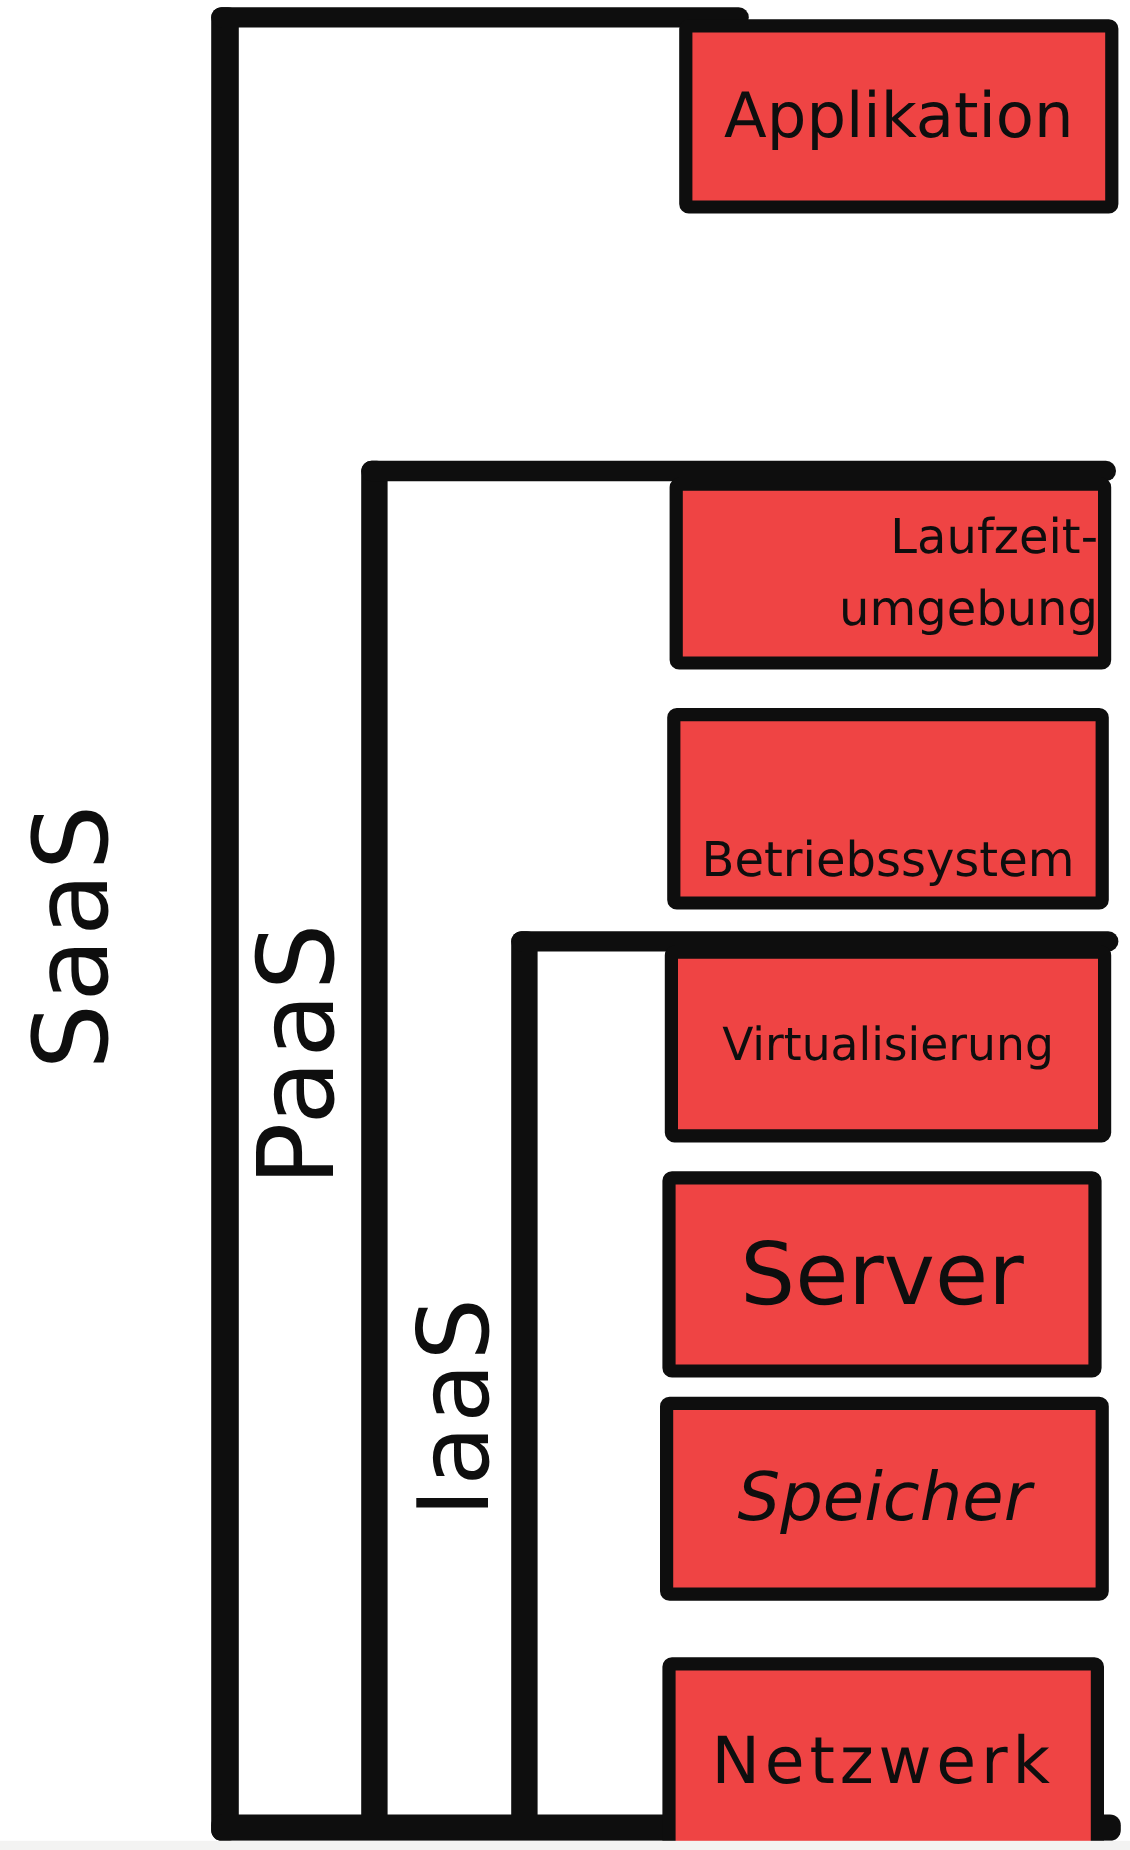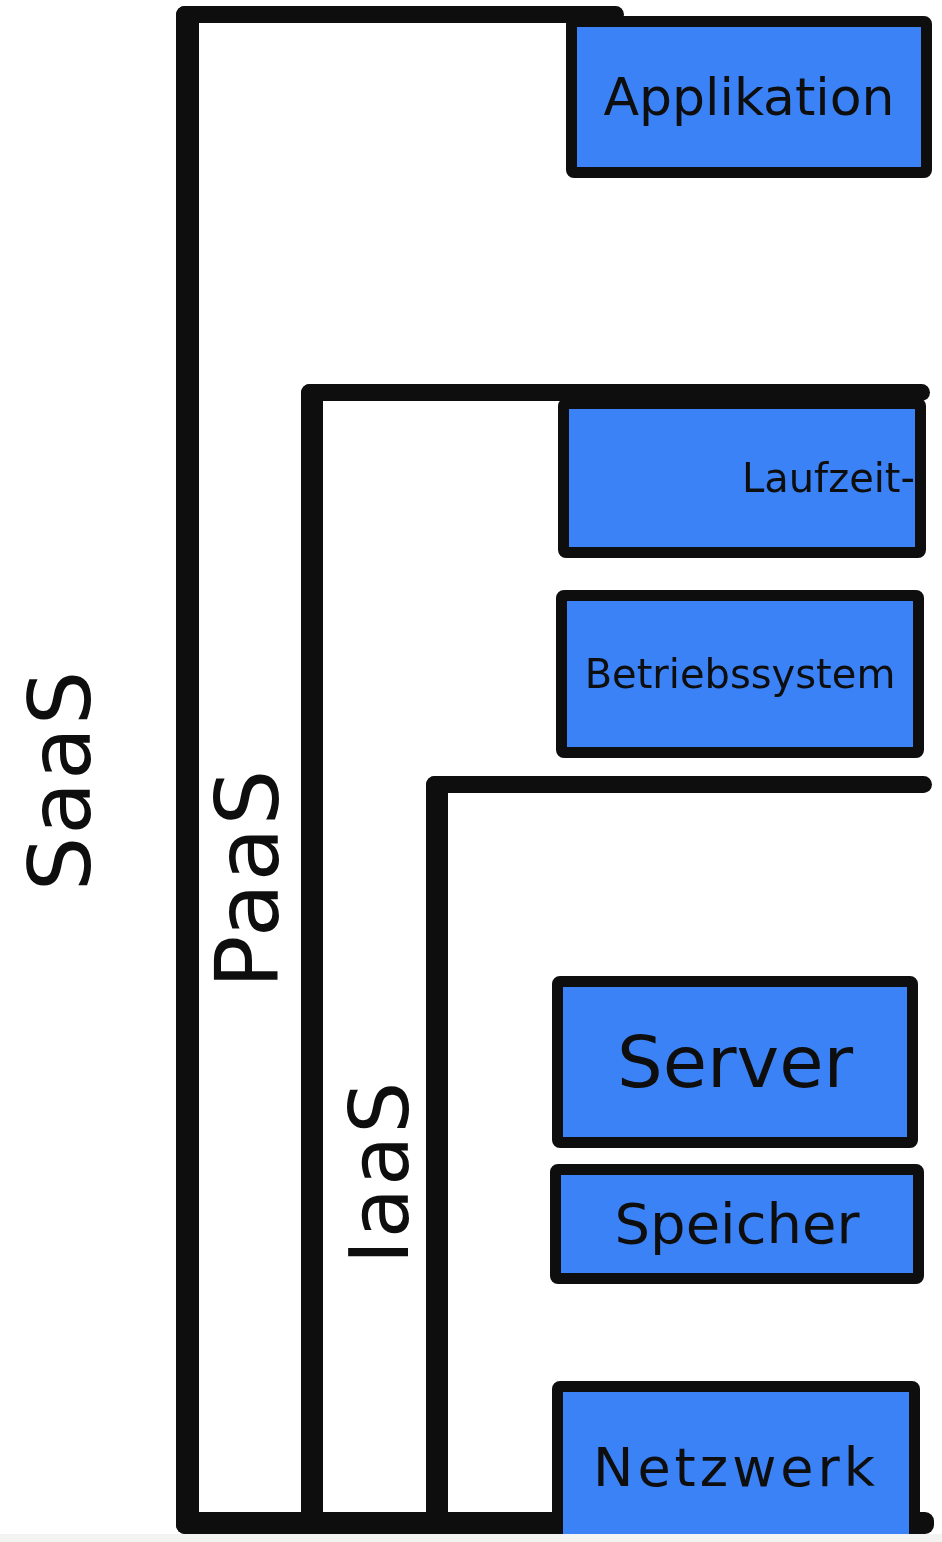--- a/index.html
+++ b/index.html
@@ -43,36 +43,36 @@
   .saas-label { left: 60px;  top: 780px;  font-size: 86px; }
   .paas-label { left: 247px; top: 878px;  font-size: 88px; }
   .iaas-label { left: 379px; top: 1172px; font-size: 82px; }
 
   
   .layer-box {
     position: absolute;
     box-sizing: border-box;
     border: 11px solid #0e0e0e;
     border-radius: 8px;
-    background: #3b82f6;
+    background: #ef4444;
     display: flex;
     flex-direction: column;
     align-items: center;
     justify-content: center;
     text-align: center;
     line-height: 1.5;
     font-weight: 500;
   }
   .box-applikation     { left: 566px; top: 16px;   width: 366px; height: 162px; font-size: 52px; }
   .box-daten           { left: 562px; top: 198px;  width: 370px; height: 168px; font-size: 64px; }
   .box-laufzeit        { left: 558px; top: 398px;  width: 368px; height: 160px; font-size: 40px; align-items: flex-end; }
-  .box-betriebssystem  { left: 556px; top: 590px;  width: 368px; height: 168px; font-size: 40px; }
+  .box-betriebssystem  { left: 556px; top: 590px;  width: 368px; height: 168px; font-size: 40px; justify-content: flex-end; }
   .box-virtualisierung { left: 554px; top: 788px;  width: 372px; height: 164px; font-size: 38px; }
   .box-server          { left: 552px; top: 976px;  width: 366px; height: 172px; font-size: 72px; }
-  .box-speicher        { left: 550px; top: 1164px; width: 374px; height: 120px; font-size: 56px; }
+  .box-speicher        { left: 550px; top: 1164px; width: 374px; height: 170px; font-size: 56px; font-style: italic; }
   .box-netzwerk        { left: 552px; top: 1346px; width: 368px; height: 172px; font-size: 54px; letter-spacing: 4px; margin-top: 35px; }
 
   .footer-strip {
     position: absolute;
     left: 0; top: 1534px;
     width: 942px; height: 8px;
     background: #f3f3f2;
   }
 </style>
 </head>
@@ -95,26 +95,30 @@
   <div class="rot-label paas-label">PaaS</div>
   <div class="rot-label iaas-label">IaaS</div>
 
   <div class="layer-box box-applikation">
     <span>Applikation</span>
   </div>
 
 
   <div class="layer-box box-laufzeit">
     <span>Laufzeit-</span>
+    <span>umgebung</span>
   </div>
 
   <div class="layer-box box-betriebssystem">
     <span>Betriebssystem</span>
   </div>
 
+  <div class="layer-box box-virtualisierung">
+    <span>Virtualisierung</span>
+  </div>
 
   <div class="layer-box box-server">
     <span>Server</span>
   </div>
 
   <div class="layer-box box-speicher">
     <span>Speicher</span>
   </div>
 
   <div class="layer-box box-netzwerk">

